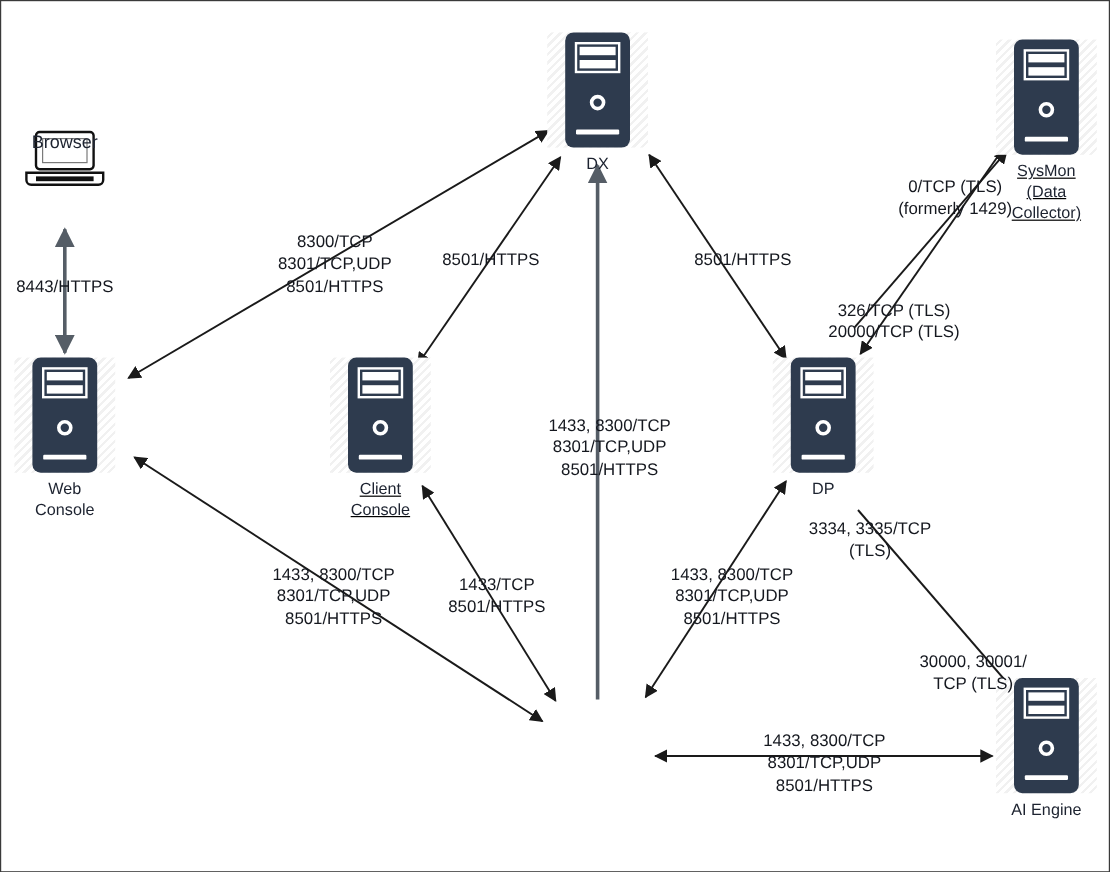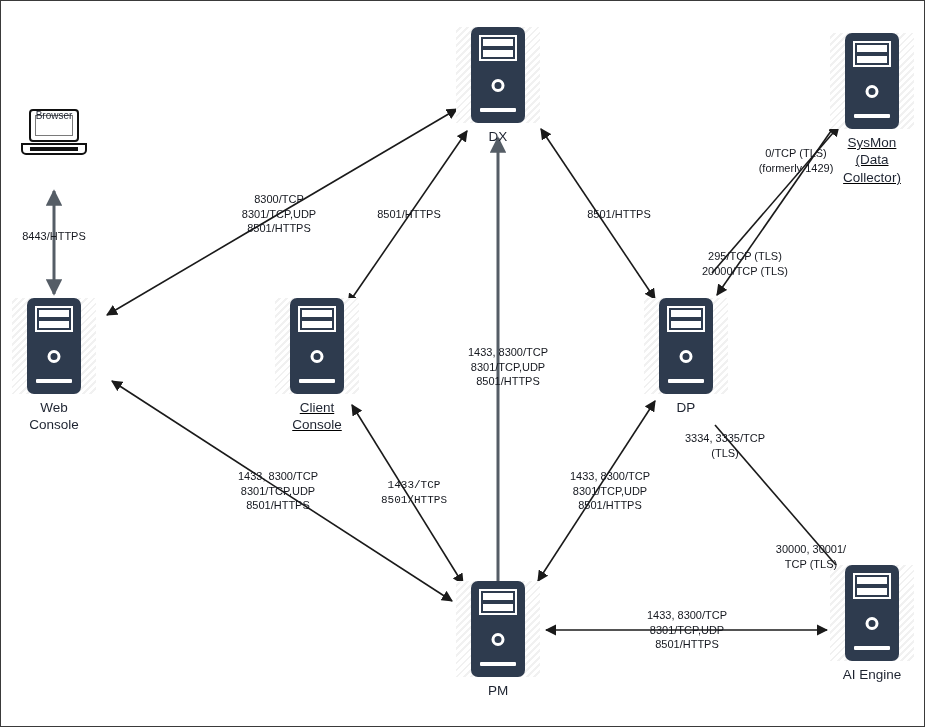--- a/index.html
+++ b/index.html
@@ -145,21 +145,21 @@
     margin-top: 5px;
     text-align: center;
     font-size: 13.5px;
     line-height: 1.28;
     color: #1d2330;
     white-space: nowrap;
   }
   .edge-label {
     position: absolute;
     text-align: center;
-    font-size: 11px;
+    font-size: 14px;
     line-height: 1.32;
     color: #15181f;
     white-space: nowrap;
     transform: translateX(-50%);
   }
 </style>
 </head>
 <body>
 
 <div id="diagram-root">
@@ -201,21 +201,21 @@
 
     <line class="edge-line" x1="545" y1="629" x2="826" y2="629" marker-start="url(#arrowStart)" marker-end="url(#arrowEnd)"></line>
   </svg>
 
   <div class="node" style="left:20px; top:108px;">
     <div class="laptop-icon">
       <div class="laptop-screen"></div>
       <div class="laptop-base"></div>
     </div>
   </div>
-  <div class="edge-label" style="left:53px; top:108px; font-size:10px; color:#1d2330;">Browser</div>
+  <div class="edge-label" style="left:53px; top:108px; font-size:15px; color:#1d2330;">Browser</div>
 
   <div class="node" style="left:11px; top:297px;">
     <div class="node-hatch">
       <div class="server-icon">
         <div class="server-bays">
             <i></i>
             <i></i>
           </div>
         <div class="server-dot"></div>
         <div class="server-bar"></div>
@@ -265,33 +265,20 @@
             <i></i>
             <i></i>
           </div>
         <div class="server-dot"></div>
         <div class="server-bar"></div>
       </div>
     </div>
     <div class="node-label">DP</div>
   </div>
 
-  <div class="node" style="left:455px; top:580px;">
-    <div class="node-hatch">
-      <div class="server-icon">
-        <div class="server-bays">
-            <i></i>
-            <i></i>
-          </div>
-        <div class="server-dot"></div>
-        <div class="server-bar"></div>
-      </div>
-    </div>
-    <div class="node-label">PM</div>
-  </div>
 
   <div class="node" style="left:829px; top:32px;text-decoration:underline;">
     <div class="node-hatch">
       <div class="server-icon">
         <div class="server-bays">
             <i></i>
             <i></i>
           </div>
         <div class="server-dot"></div>
         <div class="server-bar"></div>
@@ -341,31 +328,31 @@
     <div>8301/TCP,UDP</div>
     <div>8501/HTTPS</div>
   </div>
 
   <div class="edge-label" style="left:795px; top:145px;">
     <div>0/TCP (TLS)</div>
     <div>(formerly 1429)</div>
   </div>
 
   <div class="edge-label" style="left:744px; top:248px;">
-    <div>295/TCP (TLS)</div>
+    <div>326/TCP (TLS)</div>
     <div>20000/TCP (TLS)</div>
   </div>
 
   <div class="edge-label" style="left:277px; top:468px;">
     <div>1433, 8300/TCP</div>
     <div>8301/TCP,UDP</div>
     <div>8501/HTTPS</div>
   </div>
 
-  <div class="edge-label" style="left:413px; top:477px;font-family:Liberation Mono, monospace;">
+  <div class="edge-label" style="left:413px; top:477px;">
     <div>1433/TCP</div>
     <div>8501/HTTPS</div>
   </div>
 
   <div class="edge-label" style="left:609px; top:468px;">
     <div>1433, 8300/TCP</div>
     <div>8301/TCP,UDP</div>
     <div>8501/HTTPS</div>
   </div>
 

